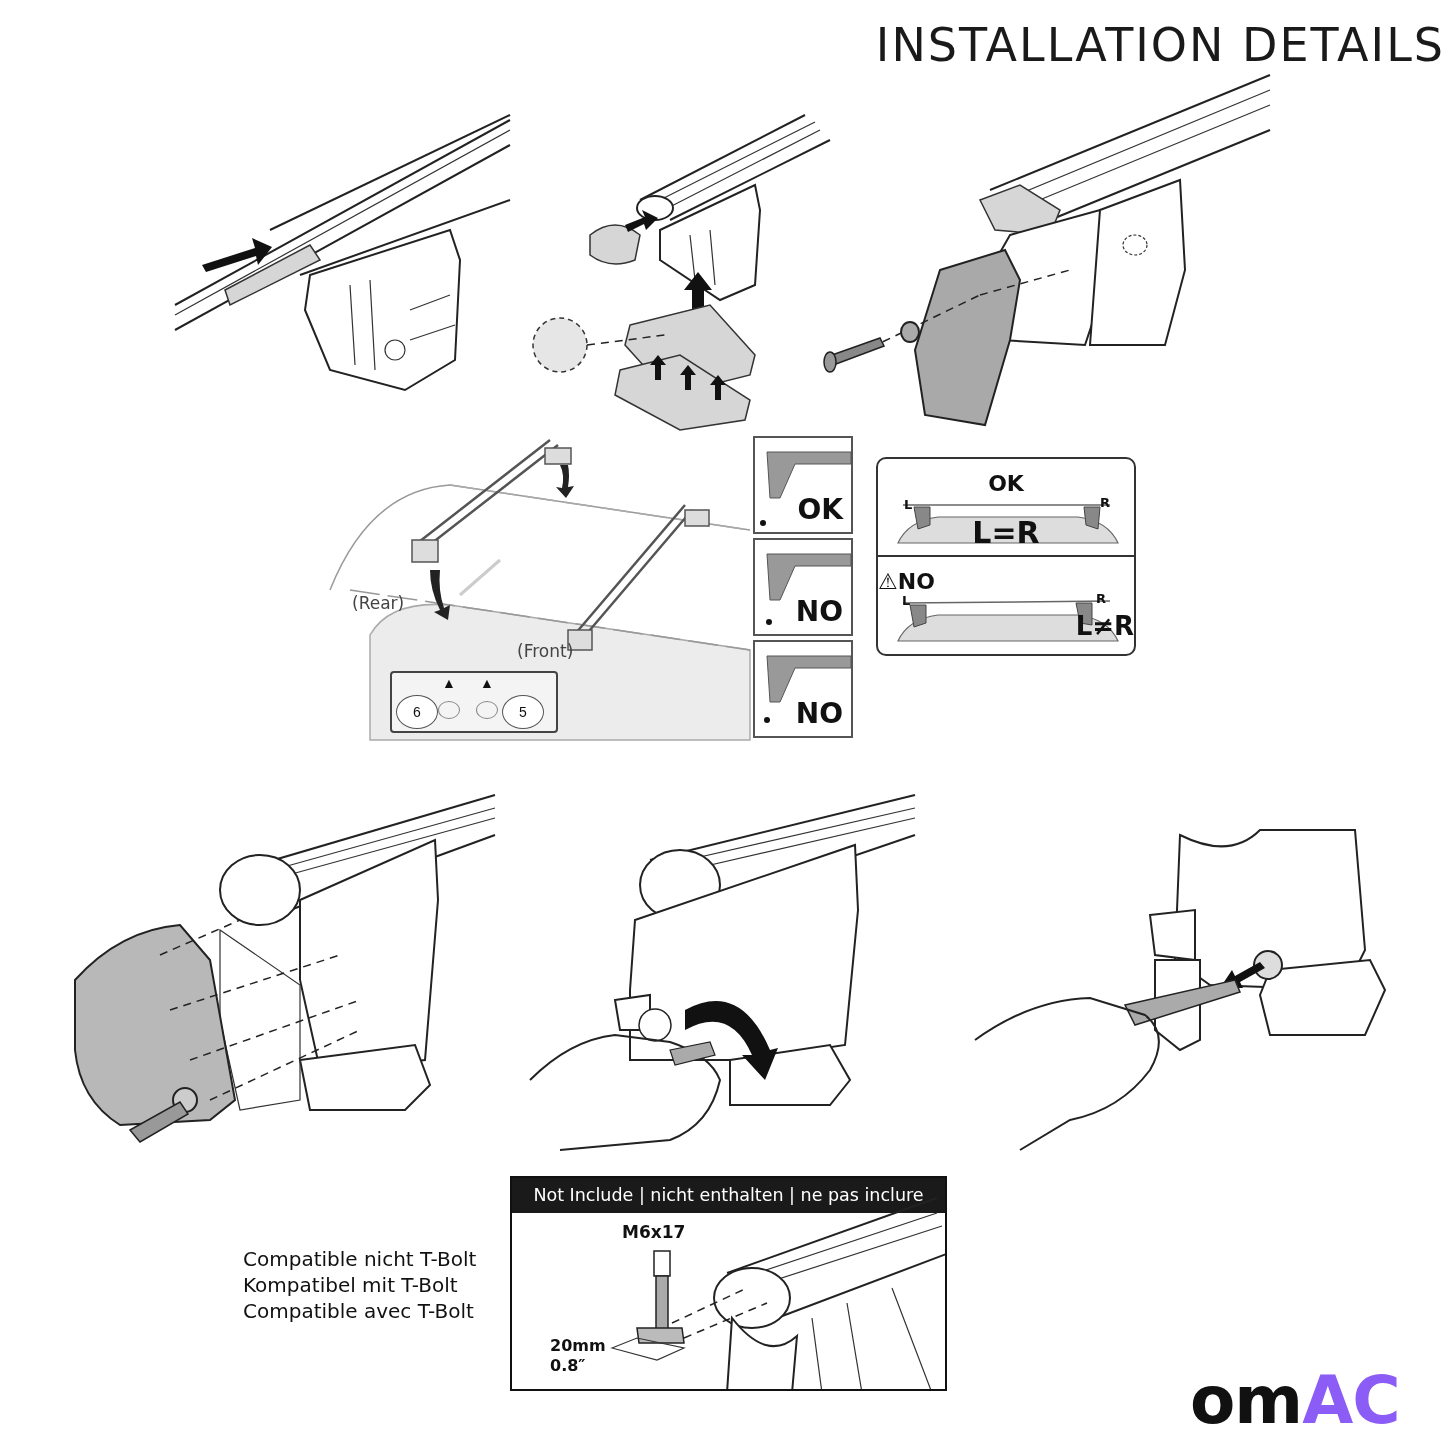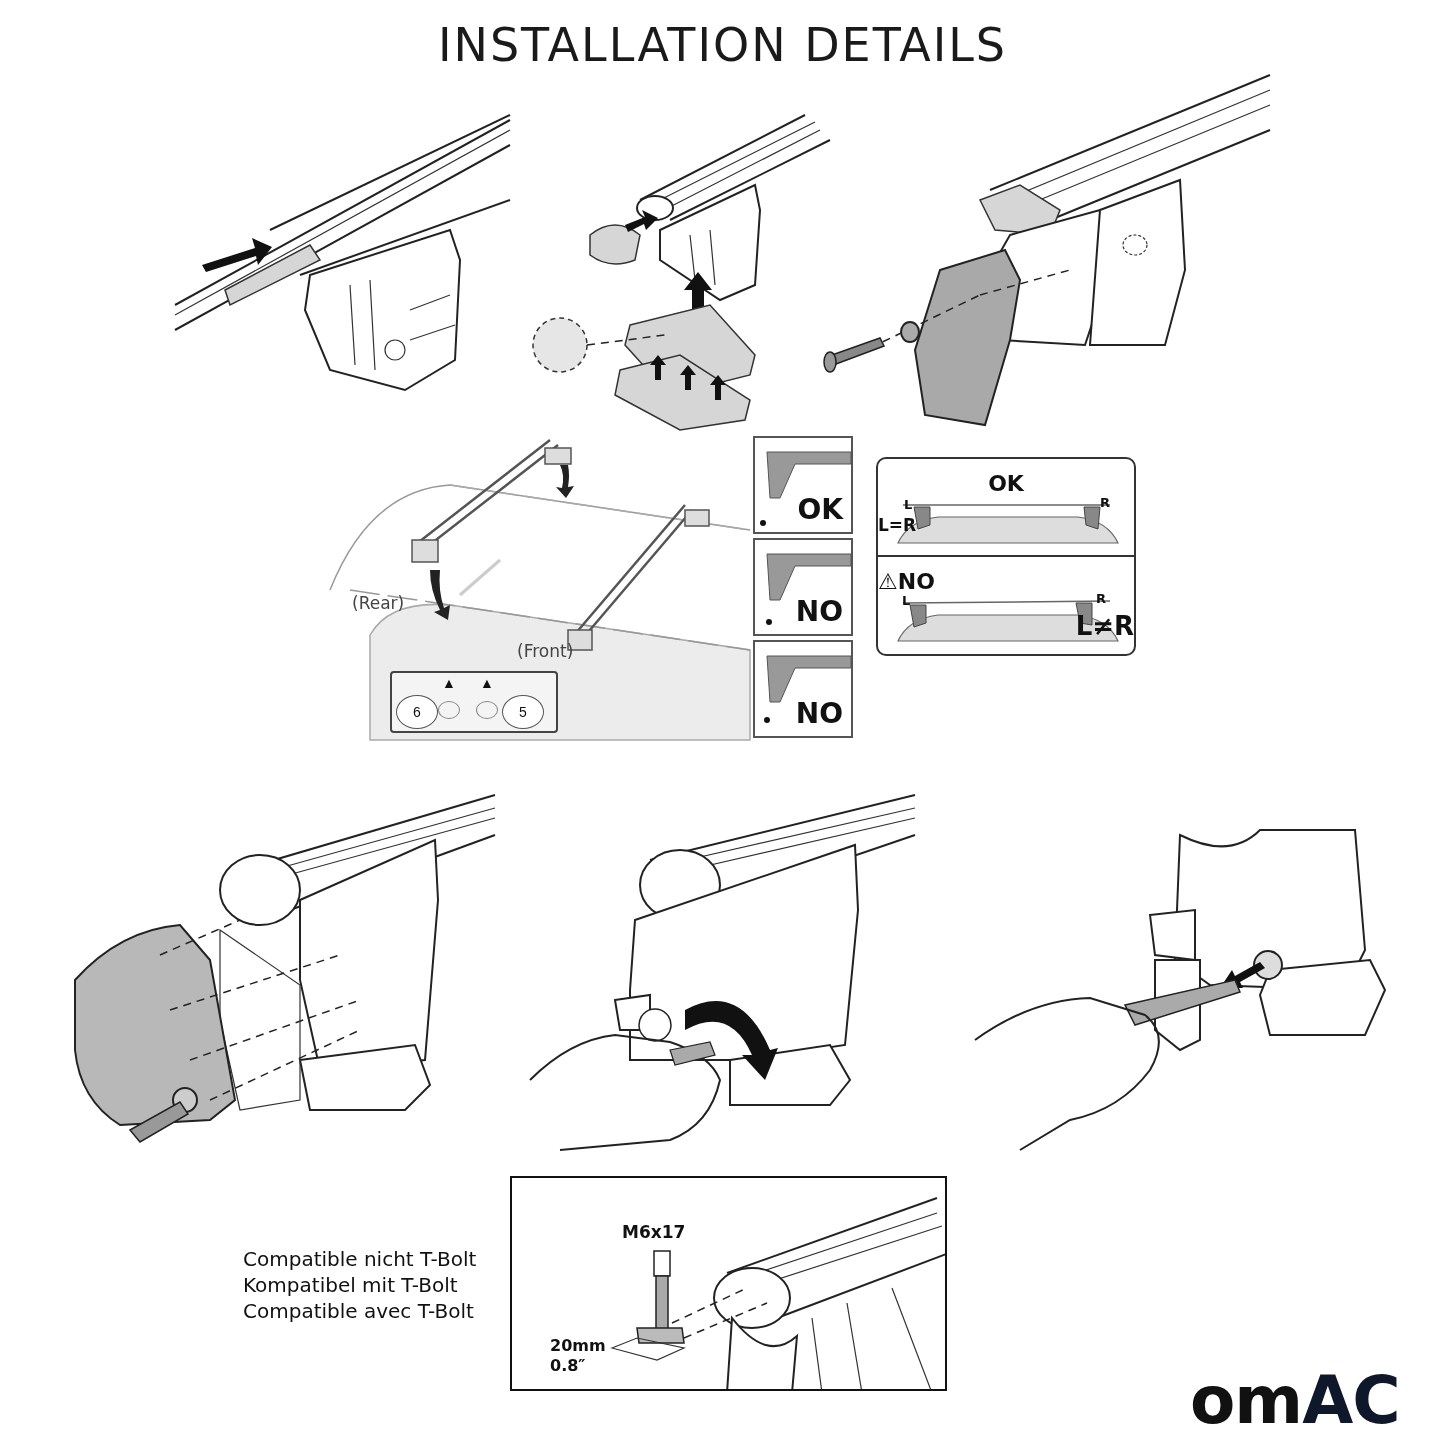--- a/index.html
+++ b/index.html
@@ -1,18 +1,18 @@
 <!DOCTYPE html>
 <html><head>
 <meta charset="utf-8">
 <style>
   html,body{margin:0;padding:0;background:#fff;}
   body{width:1445px;height:1445px;position:relative;overflow:hidden;font-family:"Liberation Sans",sans-serif;color:#111;}
   .abs{position:absolute;}
-  .title{left:0;top:18px;width:1445px;text-align:center;font-size:46px;letter-spacing:2px;font-family:"DejaVu Sans",sans-serif;font-weight:400;color:#1a1a1a;}
+  .title{left:0;top:18px;width:1445px;text-align:right;font-size:46px;letter-spacing:2px;font-family:"DejaVu Sans",sans-serif;font-weight:400;color:#1a1a1a;}
   svg{position:absolute;overflow:visible;}
   .ln{stroke:#222;stroke-width:2;fill:none;}
   .lnt{stroke:#333;stroke-width:1.2;fill:none;}
   .fillw{fill:#fff;stroke:#222;stroke-width:2;}
   .fillg{fill:#a9a9a9;stroke:#222;stroke-width:2;}
   .fillgl{fill:#d6d6d6;stroke:#333;stroke-width:1.5;}
   .dash{stroke:#222;stroke-width:1.5;stroke-dasharray:8 6;fill:none;}
   .panel{border:2.5px solid #333;border-radius:10px;background:#fff;}
   .bigtxt{font-family:"DejaVu Sans",sans-serif;font-weight:700;color:#111;}
   .okno{position:absolute;width:100px;height:98px;border:2px solid #555;background:#fff;box-sizing:border-box;}
@@ -128,21 +128,21 @@
   <div class="abs" style="left:0;top:0;width:256px;height:96px;border-bottom:2.5px solid #333;">
     <div class="abs bigtxt" style="left:0;width:256px;top:12px;text-align:center;font-size:22px;">OK</div>
     <svg style="left:0;top:0;" width="256" height="96">
       <path d="M20 84 Q30 62 60 58 L200 58 Q230 62 240 84 Z" fill="#ddd" stroke="#666" stroke-width="1.2"></path>
       <path d="M25 46 L232 46" stroke="#666" stroke-width="1.5"></path>
       <path d="M36 48 L52 48 L52 66 L40 70 Z" fill="#888" stroke="#444"></path>
       <path d="M206 48 L222 48 L220 70 L208 66 Z" fill="#888" stroke="#444"></path>
     </svg>
     <div class="abs bigtxt" style="left:26px;top:38px;font-size:13px;">L</div>
     <div class="abs bigtxt" style="left:222px;top:36px;font-size:13px;">R</div>
-    <div class="abs bigtxt" style="left:0;width:256px;top:56px;text-align:left;font-size:17px;">L=R</div>
+    <div class="abs bigtxt" style="left:0;width:256px;top:56px;text-align:center;font-size:30px;">L=R</div>
   </div>
   <div class="abs" style="left:0;top:98px;width:256px;height:96px;">
     <div class="abs bigtxt" style="left:0;width:256px;top:12px;text-align:left;font-size:22px;">
       <span style="font-weight:400;">⚠</span><span>NO</span>
     </div>
     <svg style="left:0;top:0;" width="256" height="96">
       <path d="M20 84 Q30 62 60 58 L200 58 Q230 62 240 84 Z" fill="#ddd" stroke="#666" stroke-width="1.2"></path>
       <path d="M25 46 L232 44" stroke="#666" stroke-width="1.5"></path>
       <path d="M32 48 L48 48 L48 66 L36 70 Z" fill="#888" stroke="#444"></path>
       <path d="M198 46 L214 46 L214 68 L202 66 Z" fill="#888" stroke="#444"></path>
@@ -192,33 +192,34 @@
   <path class="ln" d="M5 220 Q60 180 120 178 L175 195 Q200 215 180 250 Q150 290 100 300 L50 330"></path>
 </svg>
 
 <div class="abs compat">
   <div>Compatible nicht T-Bolt</div>
   <div>Kompatibel mit T-Bolt</div>
   <div>Compatible avec T-Bolt</div>
 </div>
 
 <div class="abs tbox">
+  <div class="tbox-head">Not Include | nicht enthalten | ne pas inclure</div>
   <svg style="left:0;top:0;" width="437" height="215" viewBox="0 0 437 215">
     <path class="ln" d="M215 95 L425 20"></path>
     <path class="ln" d="M265 140 L437 75"></path>
     <path class="lnt" d="M230 100 L425 35 M245 108 L430 48"></path>
     <ellipse class="fillw" cx="240" cy="120" rx="38" ry="30"></ellipse>
     <path class="fillw" d="M220 140 Q255 185 285 158 L280 215 L215 215 Z"></path>
     <path class="lnt" d="M335 125 L350 215 M300 140 L310 215 M380 110 L420 215"></path>
     <rect x="142" y="73" width="16" height="25" fill="#fff" stroke="#222" stroke-width="1.5"></rect>
     <rect x="144" y="98" width="12" height="55" fill="#aaa" stroke="#222" stroke-width="1.5"></rect>
     <path d="M125 150 L170 150 L172 165 L127 165 Z" fill="#bbb" stroke="#222" stroke-width="1.5"></path>
     <path class="lnt" d="M100 170 L125 160 L172 170 L145 182 Z"></path>
     <path class="dash" d="M160 145 L235 110 M172 160 L255 125"></path>
   </svg>
   <div class="abs bigtxt" style="left:110px;top:44px;font-size:17px;">M6x17</div>
   <div class="abs bigtxt" style="left:38px;top:158px;font-size:16px;">20mm</div>
   <div class="abs bigtxt" style="left:38px;top:178px;font-size:16px;">0.8″</div>
 </div>
 
 <div class="abs logo">
-  <span style="color:#111;">om</span><span style="color:#0f172a;">AC</span>
+  <span style="color:#111;">om</span><span style="color:#8b5cf6;">AC</span>
 </div>
 
 </body></html>

